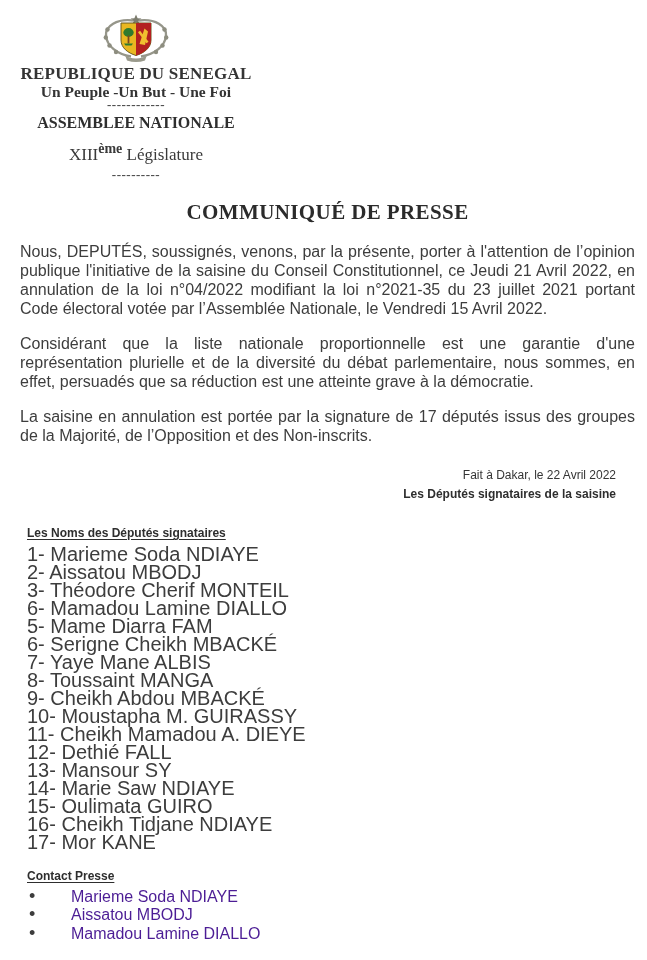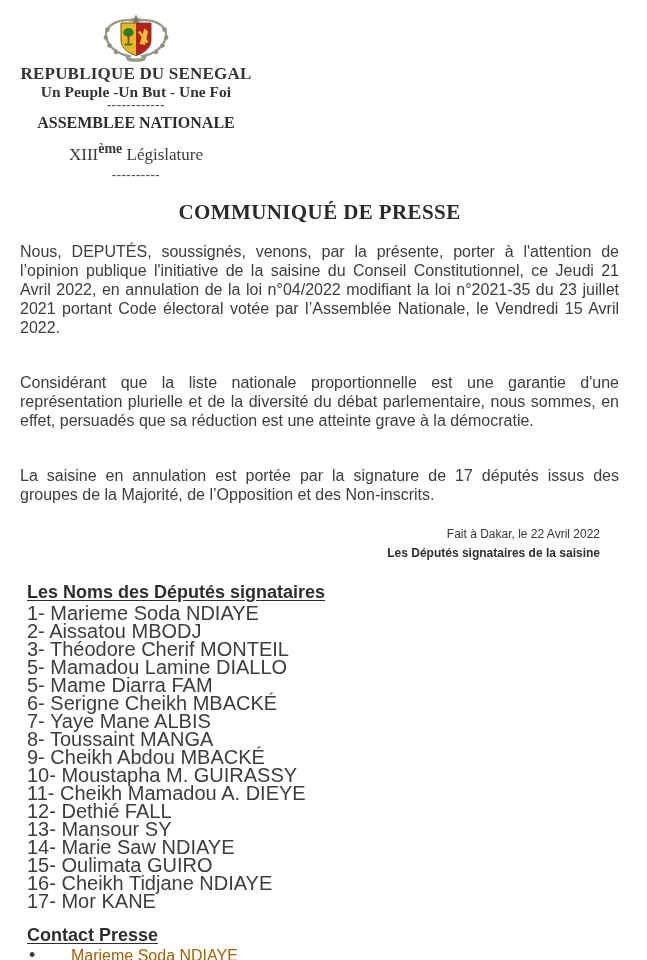--- a/index.html
+++ b/index.html
@@ -5,21 +5,21 @@
   * { margin: 0; padding: 0; box-sizing: border-box; }
   html, body { background: #e9e9e9; }
   .page {
     position: relative;
     width: 647px;
     height: 960px;
     margin: 0 auto;
     background: #ffffff;
     color: #3c3c3c;
     font-family: "Liberation Sans", sans-serif;
-    padding: 10px 28px 0 20px;
+    padding: 10px 12px 0 20px;
     overflow: hidden;
   }
 
   
   .letterhead {
     width: 232px;
     text-align: center;
     padding-top: 4px;
     font-family: "Liberation Serif", serif;
     color: #343434;
@@ -75,40 +75,40 @@
     letter-spacing: 0.4px;
     color: #2b2b2b;
     margin-top: 21px;
   }
 
   
   .body-paragraph {
     font-size: 16px;
     line-height: 19px;
     text-align: justify;
-    margin-top: 36px;
+    margin-top: 16px;
     color: #3d3d3d;
   }
   .body-paragraph.first { margin-top: 17px; }
 
   .dateline {
     margin-top: 21px;
     text-align: right;
     padding-right: 19px;
     font-size: 12px;
     line-height: 19px;
     color: #353535;
   }
   .dateline .signatories-label { font-weight: 700; color: #2e2e2e; }
 
   
   .signatories { margin-top: 20px; margin-left: 7px; }
   .section-heading {
     font-weight: 700;
-    font-size: 18px;
+    font-size: 12px;
     line-height: 18px;
     text-decoration: underline;
     text-underline-offset: 2px;
     color: #2e2e2e;
     margin-bottom: 3px;
     margin-top: 12px;
   }
   .name-item {
     font-size: 20px;
     line-height: 18px;
@@ -116,21 +116,21 @@
     white-space: nowrap;
   }
 
   
   .press-contact { margin-top: 16px; margin-left: 7px; }
   .contact-item {
     position: relative;
     font-size: 16px;
     line-height: 18.5px;
     padding-left: 44px;
-    color: #a16207;
+    color: #4c1d95;
     white-space: nowrap;
   }
   .contact-item::before {
     content: "\2022";
     position: absolute;
     left: 2px;
     top: -1px;
     font-size: 18px;
     color: #3d3d3d;
   }
@@ -180,21 +180,21 @@
     <div>Fait à Dakar, le 22 Avril 2022</div>
     <div class="signatories-label">Les Députés signataires de la saisine</div>
   </div>
 
   <section class="signatories">
     <div class="section-heading">Les Noms des Députés signataires</div>
     <div>
         <div class="name-item">1- Marieme Soda NDIAYE</div>
         <div class="name-item">2- Aissatou MBODJ</div>
         <div class="name-item">3- Théodore Cherif MONTEIL</div>
-        <div class="name-item">5- Mamadou Lamine DIALLO</div>
+        <div class="name-item">6- Mamadou Lamine DIALLO</div>
         <div class="name-item">5- Mame Diarra FAM</div>
         <div class="name-item">6- Serigne Cheikh MBACKÉ</div>
         <div class="name-item">7- Yaye Mane ALBIS</div>
         <div class="name-item">8- Toussaint MANGA</div>
         <div class="name-item">9- Cheikh Abdou MBACKÉ</div>
         <div class="name-item">10- Moustapha M. GUIRASSY</div>
         <div class="name-item">11- Cheikh Mamadou A. DIEYE</div>
         <div class="name-item">12- Dethié FALL</div>
         <div class="name-item">13- Mansour SY</div>
         <div class="name-item">14- Marie Saw NDIAYE</div>

